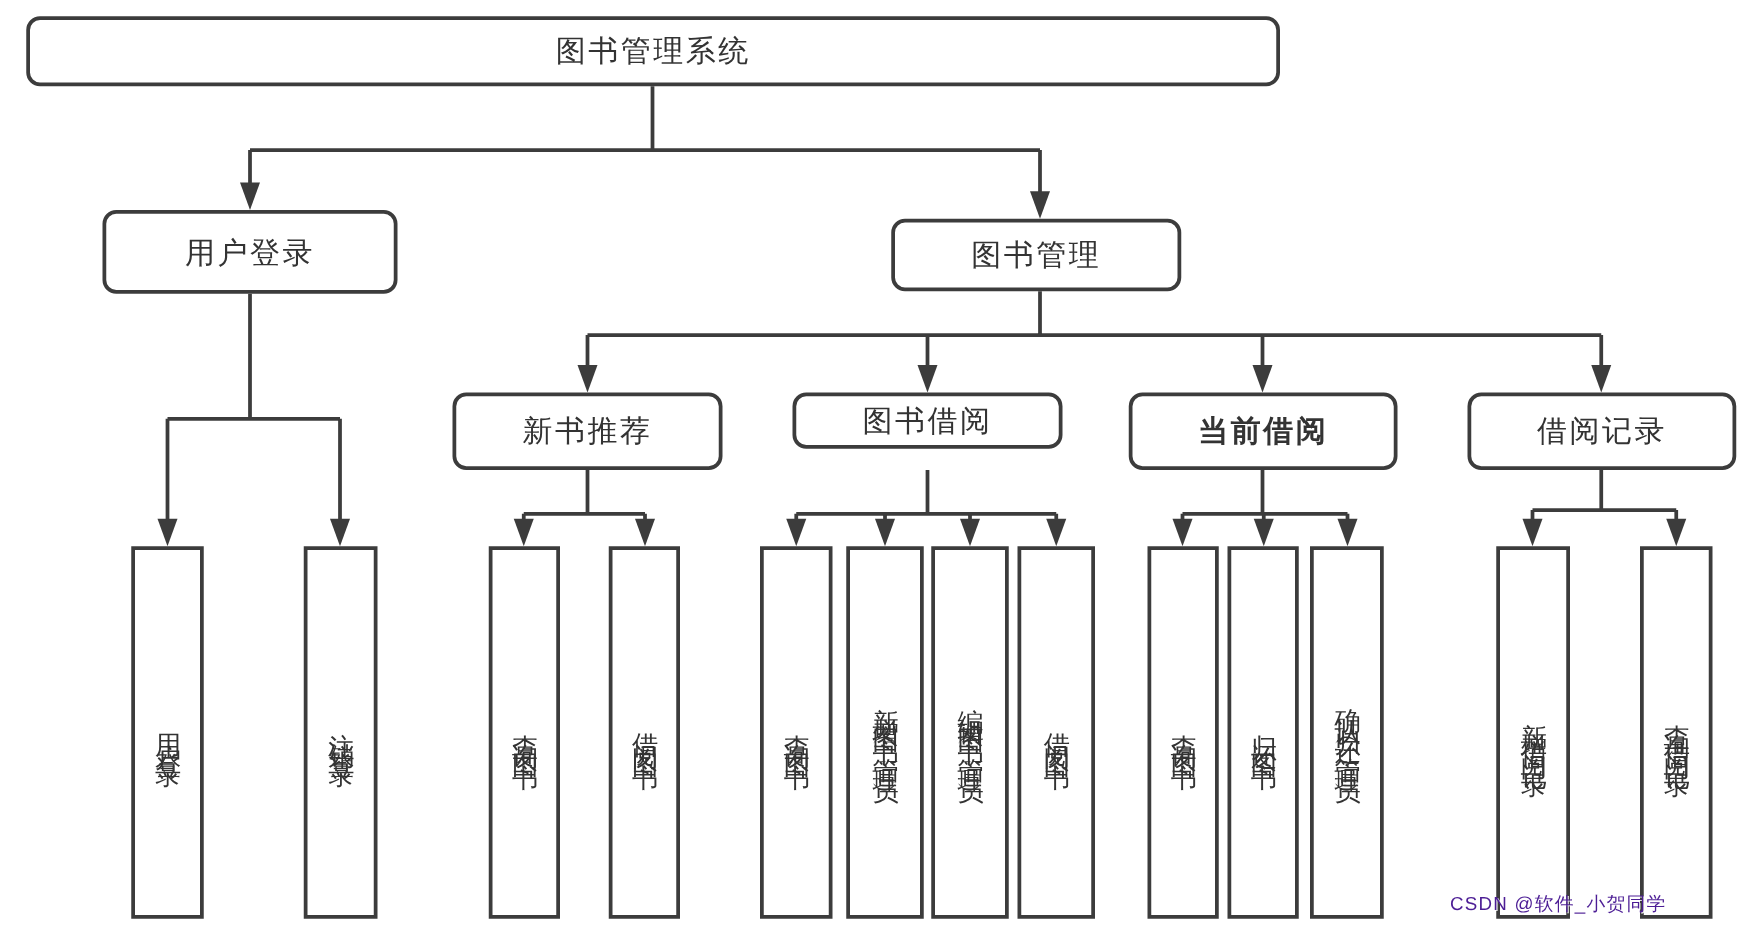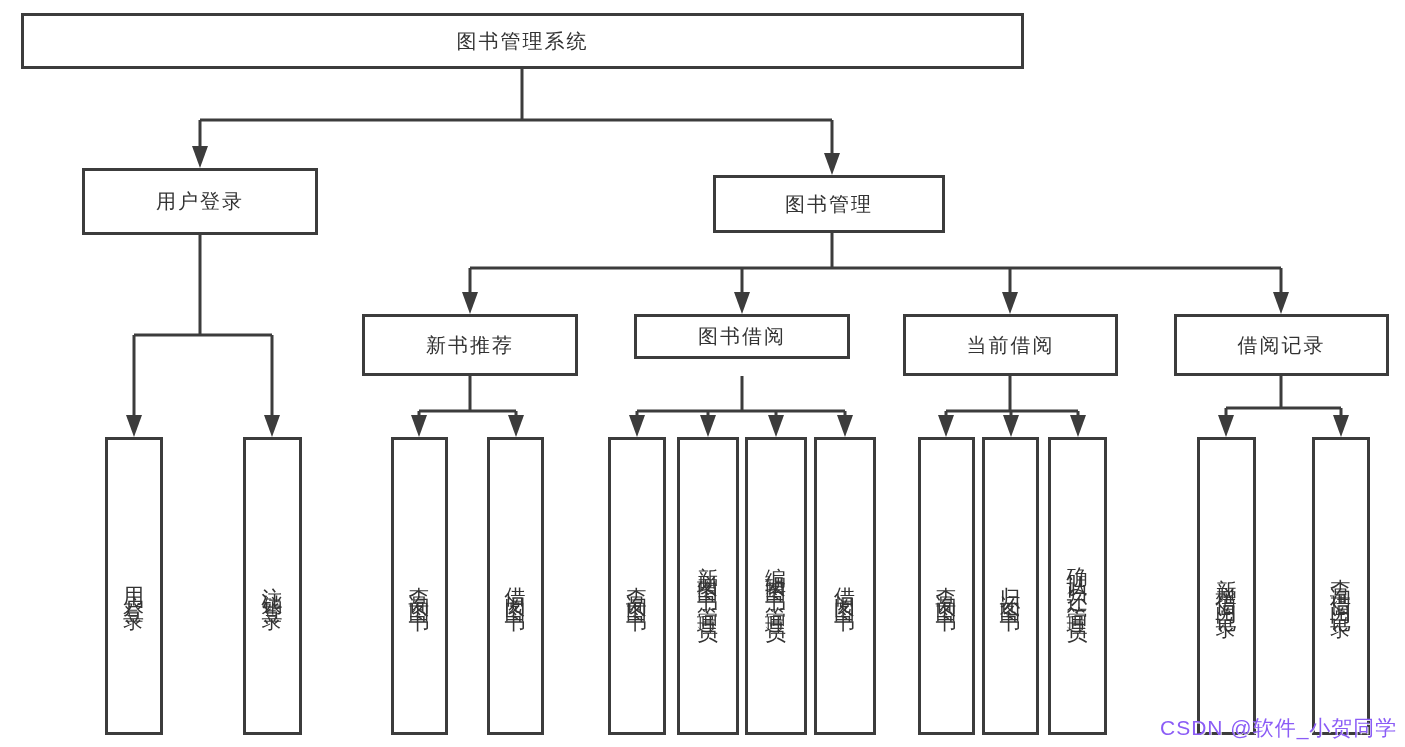--- a/index.html
+++ b/index.html
@@ -21,41 +21,42 @@
     box-sizing: border-box;
     background: #ffffff;
     border: 3px solid #3c3c3c;
     display: flex;
     align-items: center;
     justify-content: center;
     color: #333333;
     z-index: 2;
   }
   .node.h {
-    font-size: 20px;
+    font-size: 24px;
     letter-spacing: 2px;
     white-space: nowrap;
+    border-radius: 11px;
   }
   .node.v {
     writing-mode: vertical-rl;
     text-orientation: mixed;
     font-size: 21px;
     letter-spacing: 8px;
     line-height: 1;
     padding: 6px 0;
   }
   
   #n-root      { left: 21px;   top: 13px;  width: 1003px; height: 56px; }
   
   #n-login     { left: 82px;   top: 168px; width: 236px;  height: 67px; }
   #n-mgmt      { left: 713px;  top: 175px; width: 232px;  height: 58px; }
   
   #n-rec       { left: 362px;  top: 314px; width: 216px;  height: 62px; }
   #n-borrow    { left: 634px;  top: 314px; width: 216px;  height: 45px; }
-  #n-current   { left: 903px;  top: 314px; width: 215px;  height: 62px; }
+  #n-current   { left: 903px;  top: 314px; width: 215px;  height: 62px; font-weight: bold; }
   #n-records   { left: 1174px; top: 314px; width: 215px;  height: 62px; }
   
   #l-login     { left: 105px;  top: 437px; width: 58px; height: 298px; }
   #l-logout    { left: 243px;  top: 437px; width: 59px; height: 298px; }
   #l-rec-q     { left: 391px;  top: 437px; width: 57px; height: 298px; }
   #l-rec-b     { left: 487px;  top: 437px; width: 57px; height: 298px; }
   #l-bor-q     { left: 608px;  top: 437px; width: 58px; height: 298px; }
   #l-bor-add   { left: 677px;  top: 437px; width: 62px; height: 298px; }
   #l-bor-edit  { left: 745px;  top: 437px; width: 62px; height: 298px; }
   #l-bor-b     { left: 814px;  top: 437px; width: 62px; height: 298px; }
@@ -63,23 +64,23 @@
   #l-cur-ret   { left: 982px;  top: 437px; width: 57px; height: 298px; }
   #l-cur-conf  { left: 1048px; top: 437px; width: 59px; height: 298px; }
   #l-recd-add  { left: 1197px; top: 437px; width: 59px; height: 298px; }
   #l-recd-q    { left: 1312px; top: 437px; width: 58px; height: 298px; }
 
   #watermark {
     position: absolute;
     left: 1160px;
     top: 714px;
     z-index: 5;
-    font-size: 21px;
+    font-size: 15px;
     letter-spacing: 1px;
-    color: #8b5cf6;
+    color: #4c1d95;
     text-shadow: 1px 1px 0 rgba(255,255,255,0.85);
     white-space: nowrap;
   }
 </style>
 </head>
 <body>
 
 <div id="canvas">
 
   <svg id="connector-layer" viewBox="0 0 1405 747" xmlns="http://www.w3.org/2000/svg">

